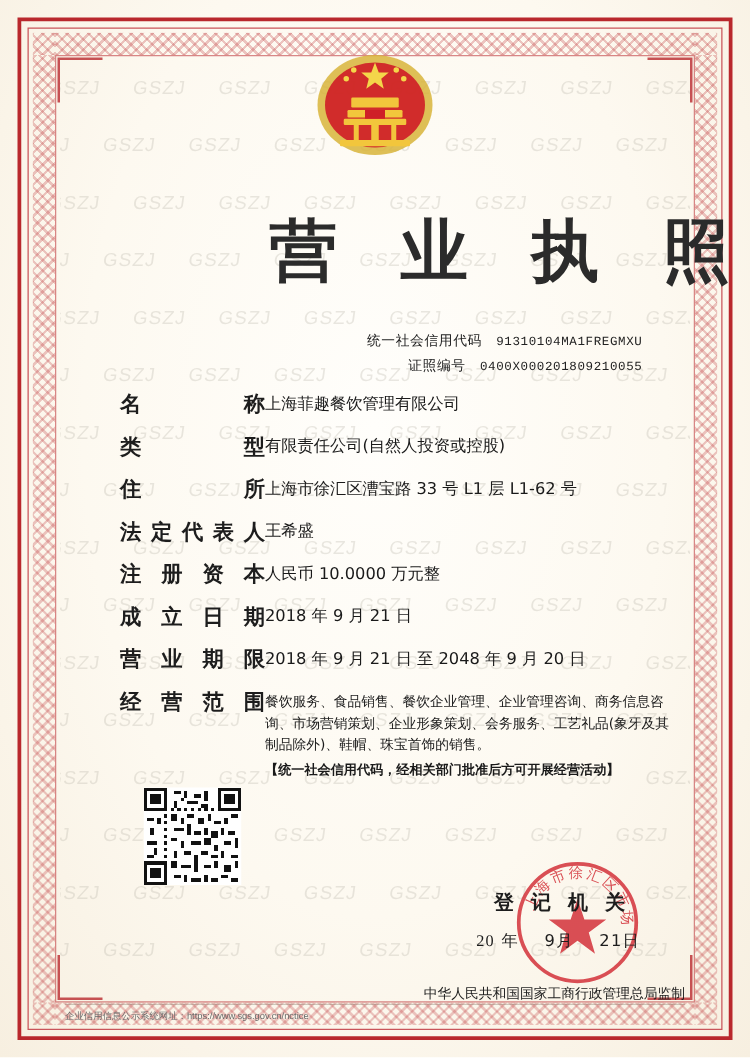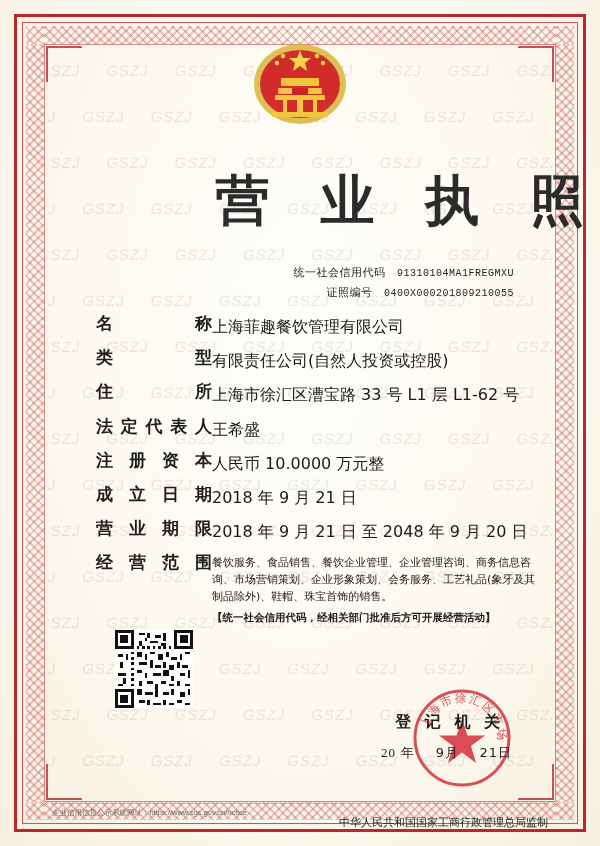--- a/index.html
+++ b/index.html
@@ -116,21 +116,21 @@
     width:116px;flex:0 0 116px;
     font-size:17px;
     font-weight:bold;
     color:#1d1d1d;
     font-family:"DejaVu Sans", sans-serif;
     display:flex;
     justify-content:space-between;
   }
   .row .value{
     flex:1;
-    font-size:16px;
+    font-size:13px;
     color:#1a1a1a;
     padding-top:3px;
     line-height:1.45;
     font-family:"DejaVu Sans", sans-serif;
   }
   .row .value.small{font-size:11px;line-height:1.55;}
   .row .value.note{font-size:10.5px;font-weight:bold;margin-top:2px;}
 
   
   .qr{
@@ -161,21 +161,21 @@
   }
 
   
   .footer-left{
     position:absolute;left:52px;bottom:28px;
     font-size:7.5px;color:#6a6a6a;
     white-space:nowrap;
     text-align:right;
   }
   .footer-right{
-    position:absolute;right:52px;bottom:16px;
+    position:absolute;right:52px;bottom:44px;
     font-size:11px;color:#1d1d1d;
     white-space:nowrap;
     font-family:"DejaVu Sans", sans-serif;
   }
   .footer-rule{
     position:absolute;left:52px;right:52px;bottom:42px;
     height:1px;background:rgba(120,110,95,.35);
   }
 </style>
 </head>

